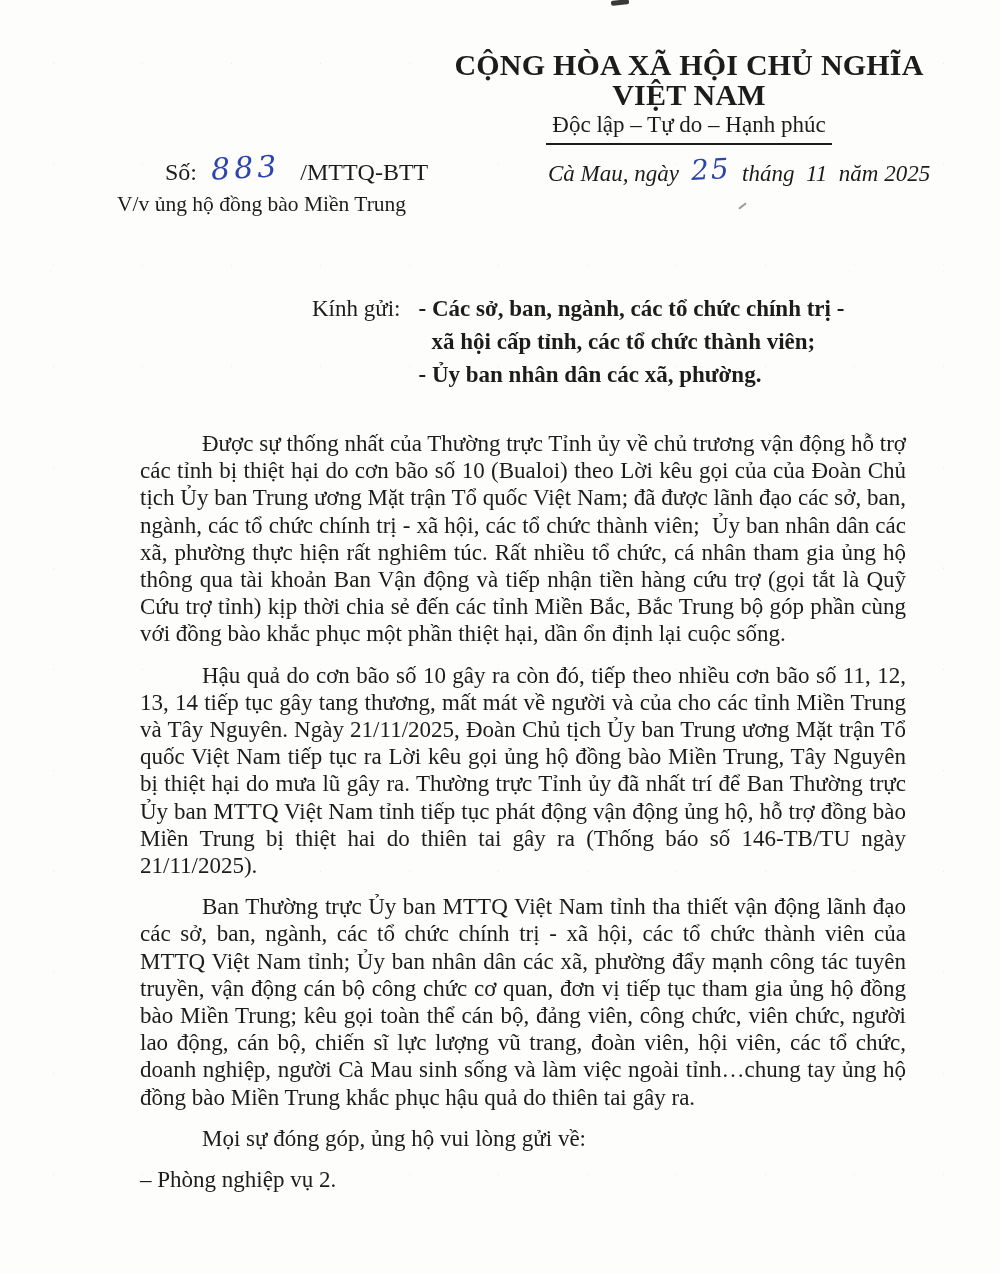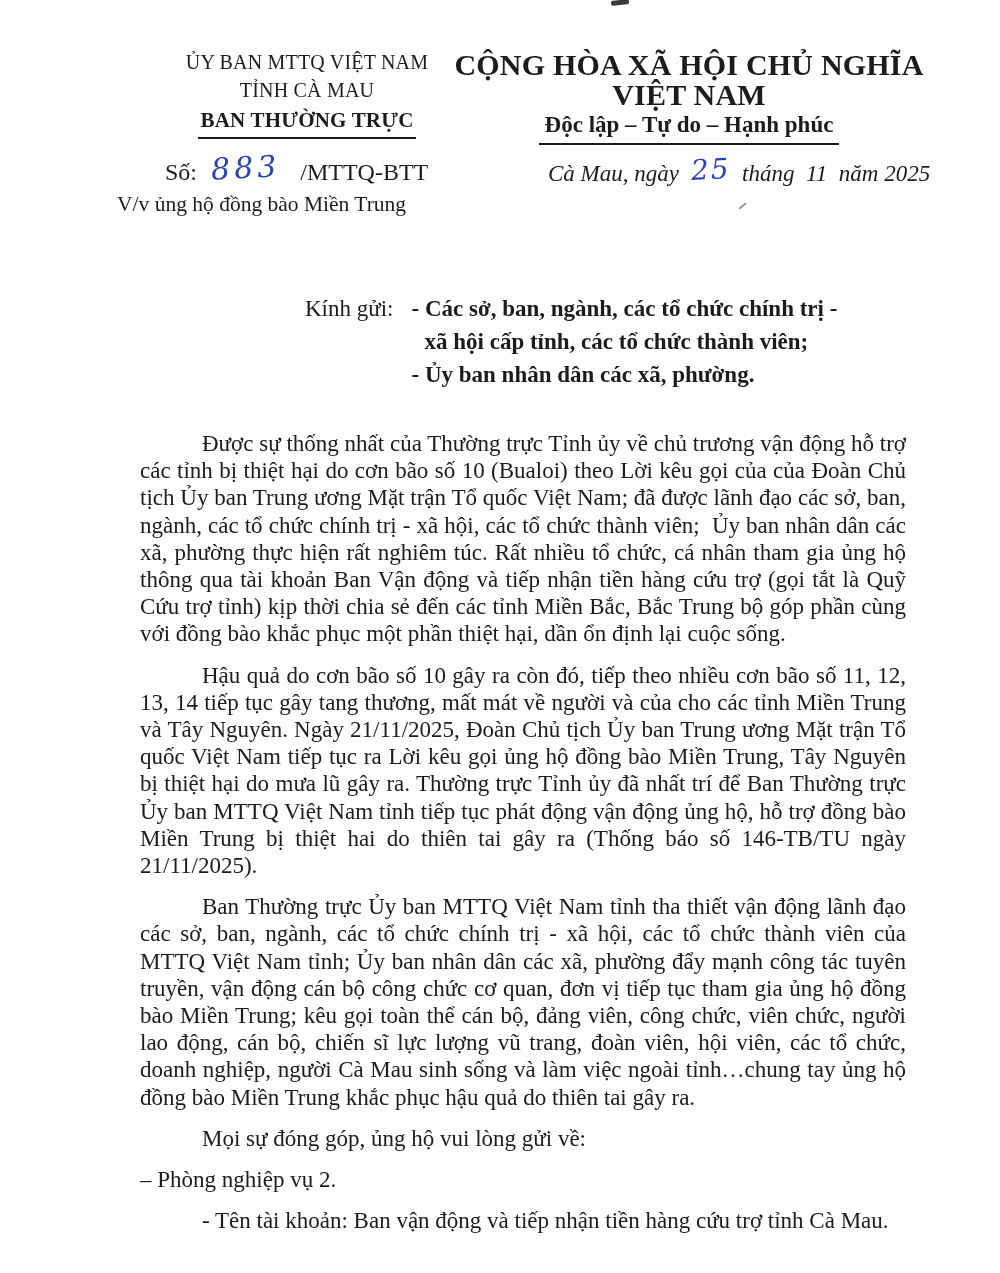--- a/index.html
+++ b/index.html
@@ -40,21 +40,21 @@
   }
   .national-block {
     position: absolute;
     left: 448px; top: 50px;
     width: 482px;
     text-align: center;
     line-height: 30px;
   }
   .national-line-1 { font-weight: bold; font-size: 30px; letter-spacing: 0.2px; }
   .national-line-2 {
-    font-weight: bold;
+    font-weight: normal;
     font-size: 23px;
     display: inline-block;
     padding: 0 6px 3px 6px;
     border-bottom: 2px solid #1c1c1c;
   }
 
   
   .ref-number {
     position: absolute;
     left: 165px; top: 152px;
@@ -83,21 +83,21 @@
   }
   .subject {
     position: absolute;
     left: 117px; top: 192px;
     font-size: 21.5px;
   }
 
   
   .recipients {
     position: absolute;
-    left: 305px; top: 292px;
+    left: 312px; top: 292px;
     display: flex;
     align-items: flex-start;
     font-size: 23px;
     line-height: 33px;
   }
   .recipients-label { font-weight: normal; margin-right: 18px; white-space: nowrap; }
   .recipients-lines { font-weight: bold; }
   .recipients-line { display: block; white-space: nowrap; }
   .recipients-line.wrapped { padding-left: 13px; }
 
@@ -133,27 +133,20 @@
   }
 </style>
 </head>
 <body>
 
 <div class="page">
 
   <div class="artifact-top"></div>
   <div class="artifact-mark"></div>
 
-  <div class="org-block">
-    <div class="org-line-1">ỦY BAN MTTQ VIỆT NAM</div>
-    <div class="org-line-2">TỈNH CÀ MAU</div>
-    <div>
-      <span class="org-line-3">BAN THƯỜNG TRỰC</span>
-    </div>
-  </div>
 
   <div class="national-block">
     <div class="national-line-1">CỘNG HÒA XÃ HỘI CHỦ NGHĨA VIỆT NAM</div>
     <div>
       <span class="national-line-2">Độc lập – Tự do – Hạnh phúc</span>
     </div>
   </div>
 
   <div class="ref-number">
     <span>Số:</span>
@@ -179,16 +172,15 @@
   </div>
 
   <div class="doc-body">
     <p class="para">Được sự thống nhất của Thường trực Tỉnh ủy về chủ trương vận động hỗ trợ các tỉnh bị thiệt hại do cơn bão số 10 (Bualoi) theo Lời kêu gọi của của Đoàn Chủ tịch Ủy ban Trung ương Mặt trận Tổ quốc Việt Nam; đã được lãnh đạo các sở, ban, ngành, các tổ chức chính trị - xã hội, các tổ chức thành viên;&nbsp; Ủy ban nhân dân các xã, phường thực hiện rất nghiêm túc. Rất nhiều tổ chức, cá nhân tham gia ủng hộ thông qua tài khoản Ban Vận động và tiếp nhận tiền hàng cứu trợ (gọi tắt là Quỹ Cứu trợ tỉnh) kịp thời chia sẻ đến các tỉnh Miền Bắc, Bắc Trung bộ góp phần cùng với đồng bào khắc phục một phần thiệt hại, dần ổn định lại cuộc sống.</p>
     <p class="para">Hậu quả do cơn bão số 10 gây ra còn đó, tiếp theo nhiều cơn bão số 11, 12, 13, 14 tiếp tục gây tang thương, mất mát về người và của cho các tỉnh Miền Trung và Tây Nguyên. Ngày 21/11/2025, Đoàn Chủ tịch Ủy ban Trung ương Mặt trận Tổ quốc Việt Nam tiếp tục ra Lời kêu gọi ủng hộ đồng bào Miền Trung, Tây Nguyên bị thiệt hại do mưa lũ gây ra. Thường trực Tỉnh ủy đã nhất trí để Ban Thường trực Ủy ban MTTQ Việt Nam tỉnh tiếp tục phát động vận động ủng hộ, hỗ trợ đồng bào Miền Trung bị thiệt hai do thiên tai gây ra (Thống báo số 146-TB/TU ngày 21/11/2025).</p>
     <p class="para">Ban Thường trực Ủy ban MTTQ Việt Nam tỉnh tha thiết vận động lãnh đạo các sở, ban, ngành, các tổ chức chính trị - xã hội, các tổ chức thành viên của MTTQ Việt Nam tỉnh; Ủy ban nhân dân các xã, phường đẩy mạnh công tác tuyên truyền, vận động cán bộ công chức cơ quan, đơn vị tiếp tục tham gia ủng hộ đồng bào Miền Trung; kêu gọi toàn thể cán bộ, đảng viên, công chức, viên chức, người lao động, cán bộ, chiến sĩ lực lượng vũ trang, đoàn viên, hội viên, các tổ chức, doanh nghiệp, người Cà Mau sinh sống và làm việc ngoài tỉnh…chung tay ủng hộ đồng bào Miền Trung khắc phục hậu quả do thiên tai gây ra.</p>
     <p class="para">Mọi sự đóng góp, ủng hộ vui lòng gửi về:</p>
     <p class="para" style="text-indent:0;">
       <span class="line">– Phòng nghiệp vụ 2.</span>
     </p>
-    <p class="para">- Tên tài khoản: Ban vận động và tiếp nhận tiền hàng cứu trợ tỉnh Cà Mau.</p>
   </div>
 
 </div>
 
 </body></html>

